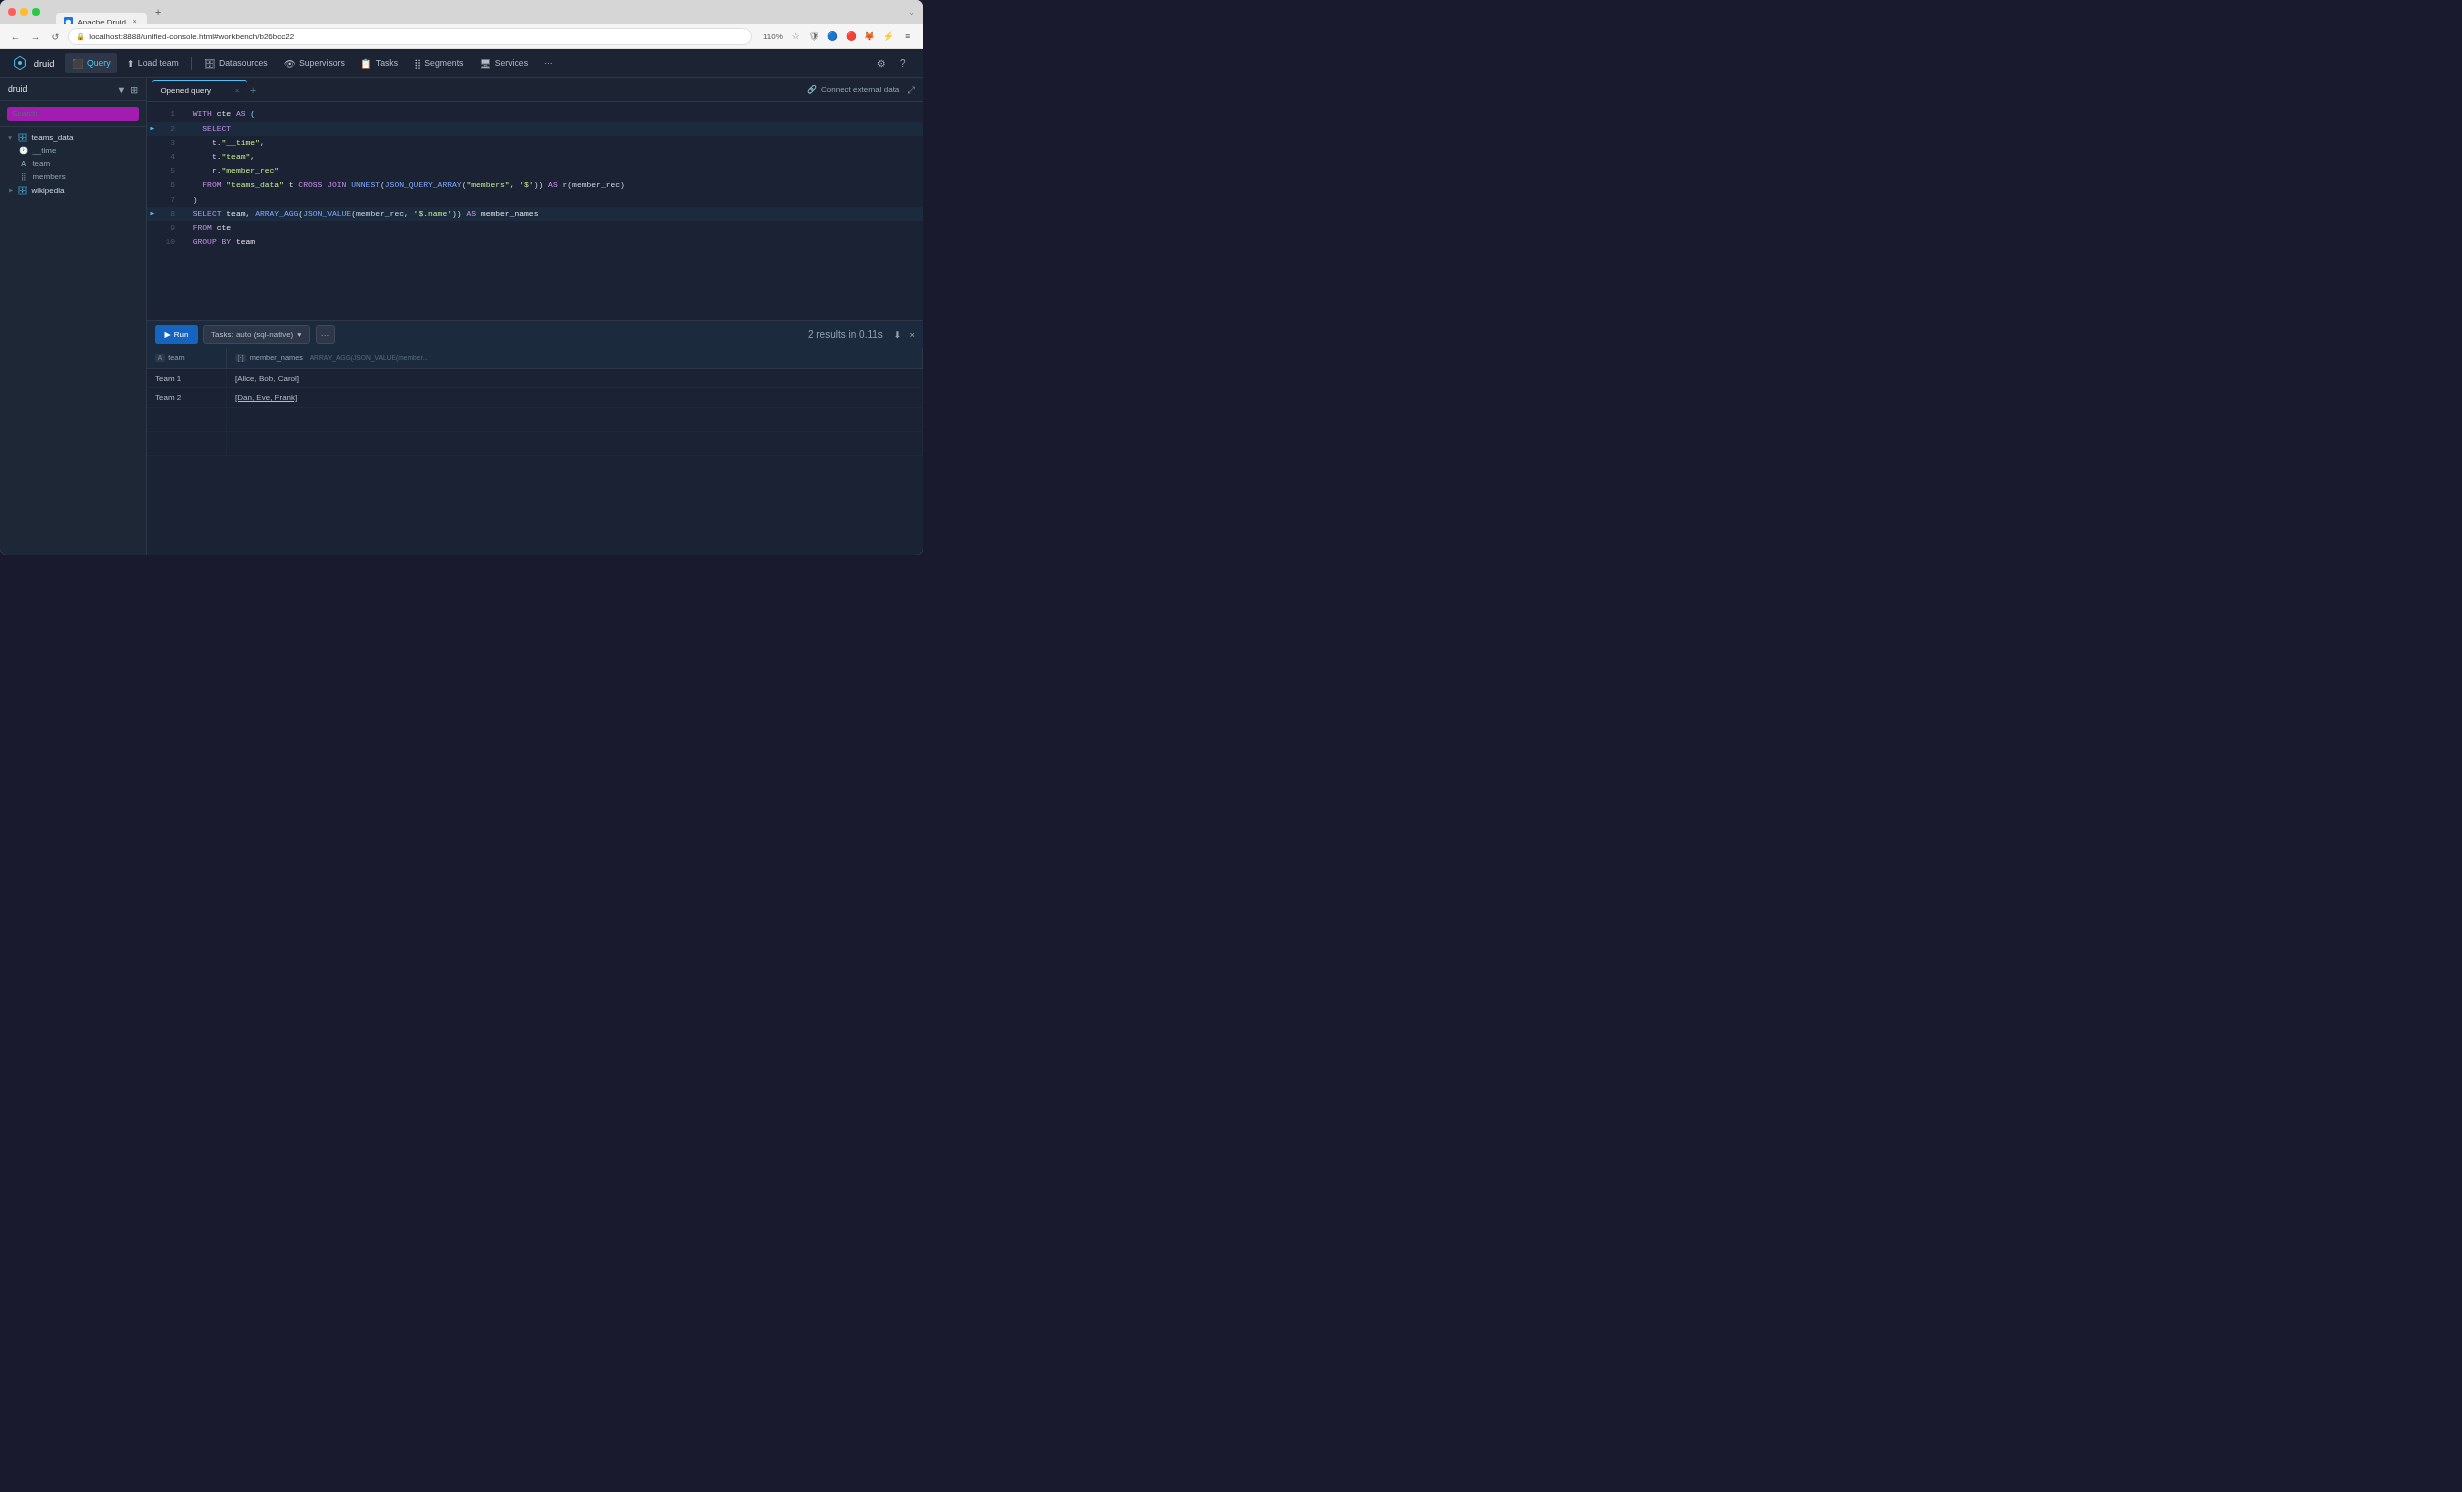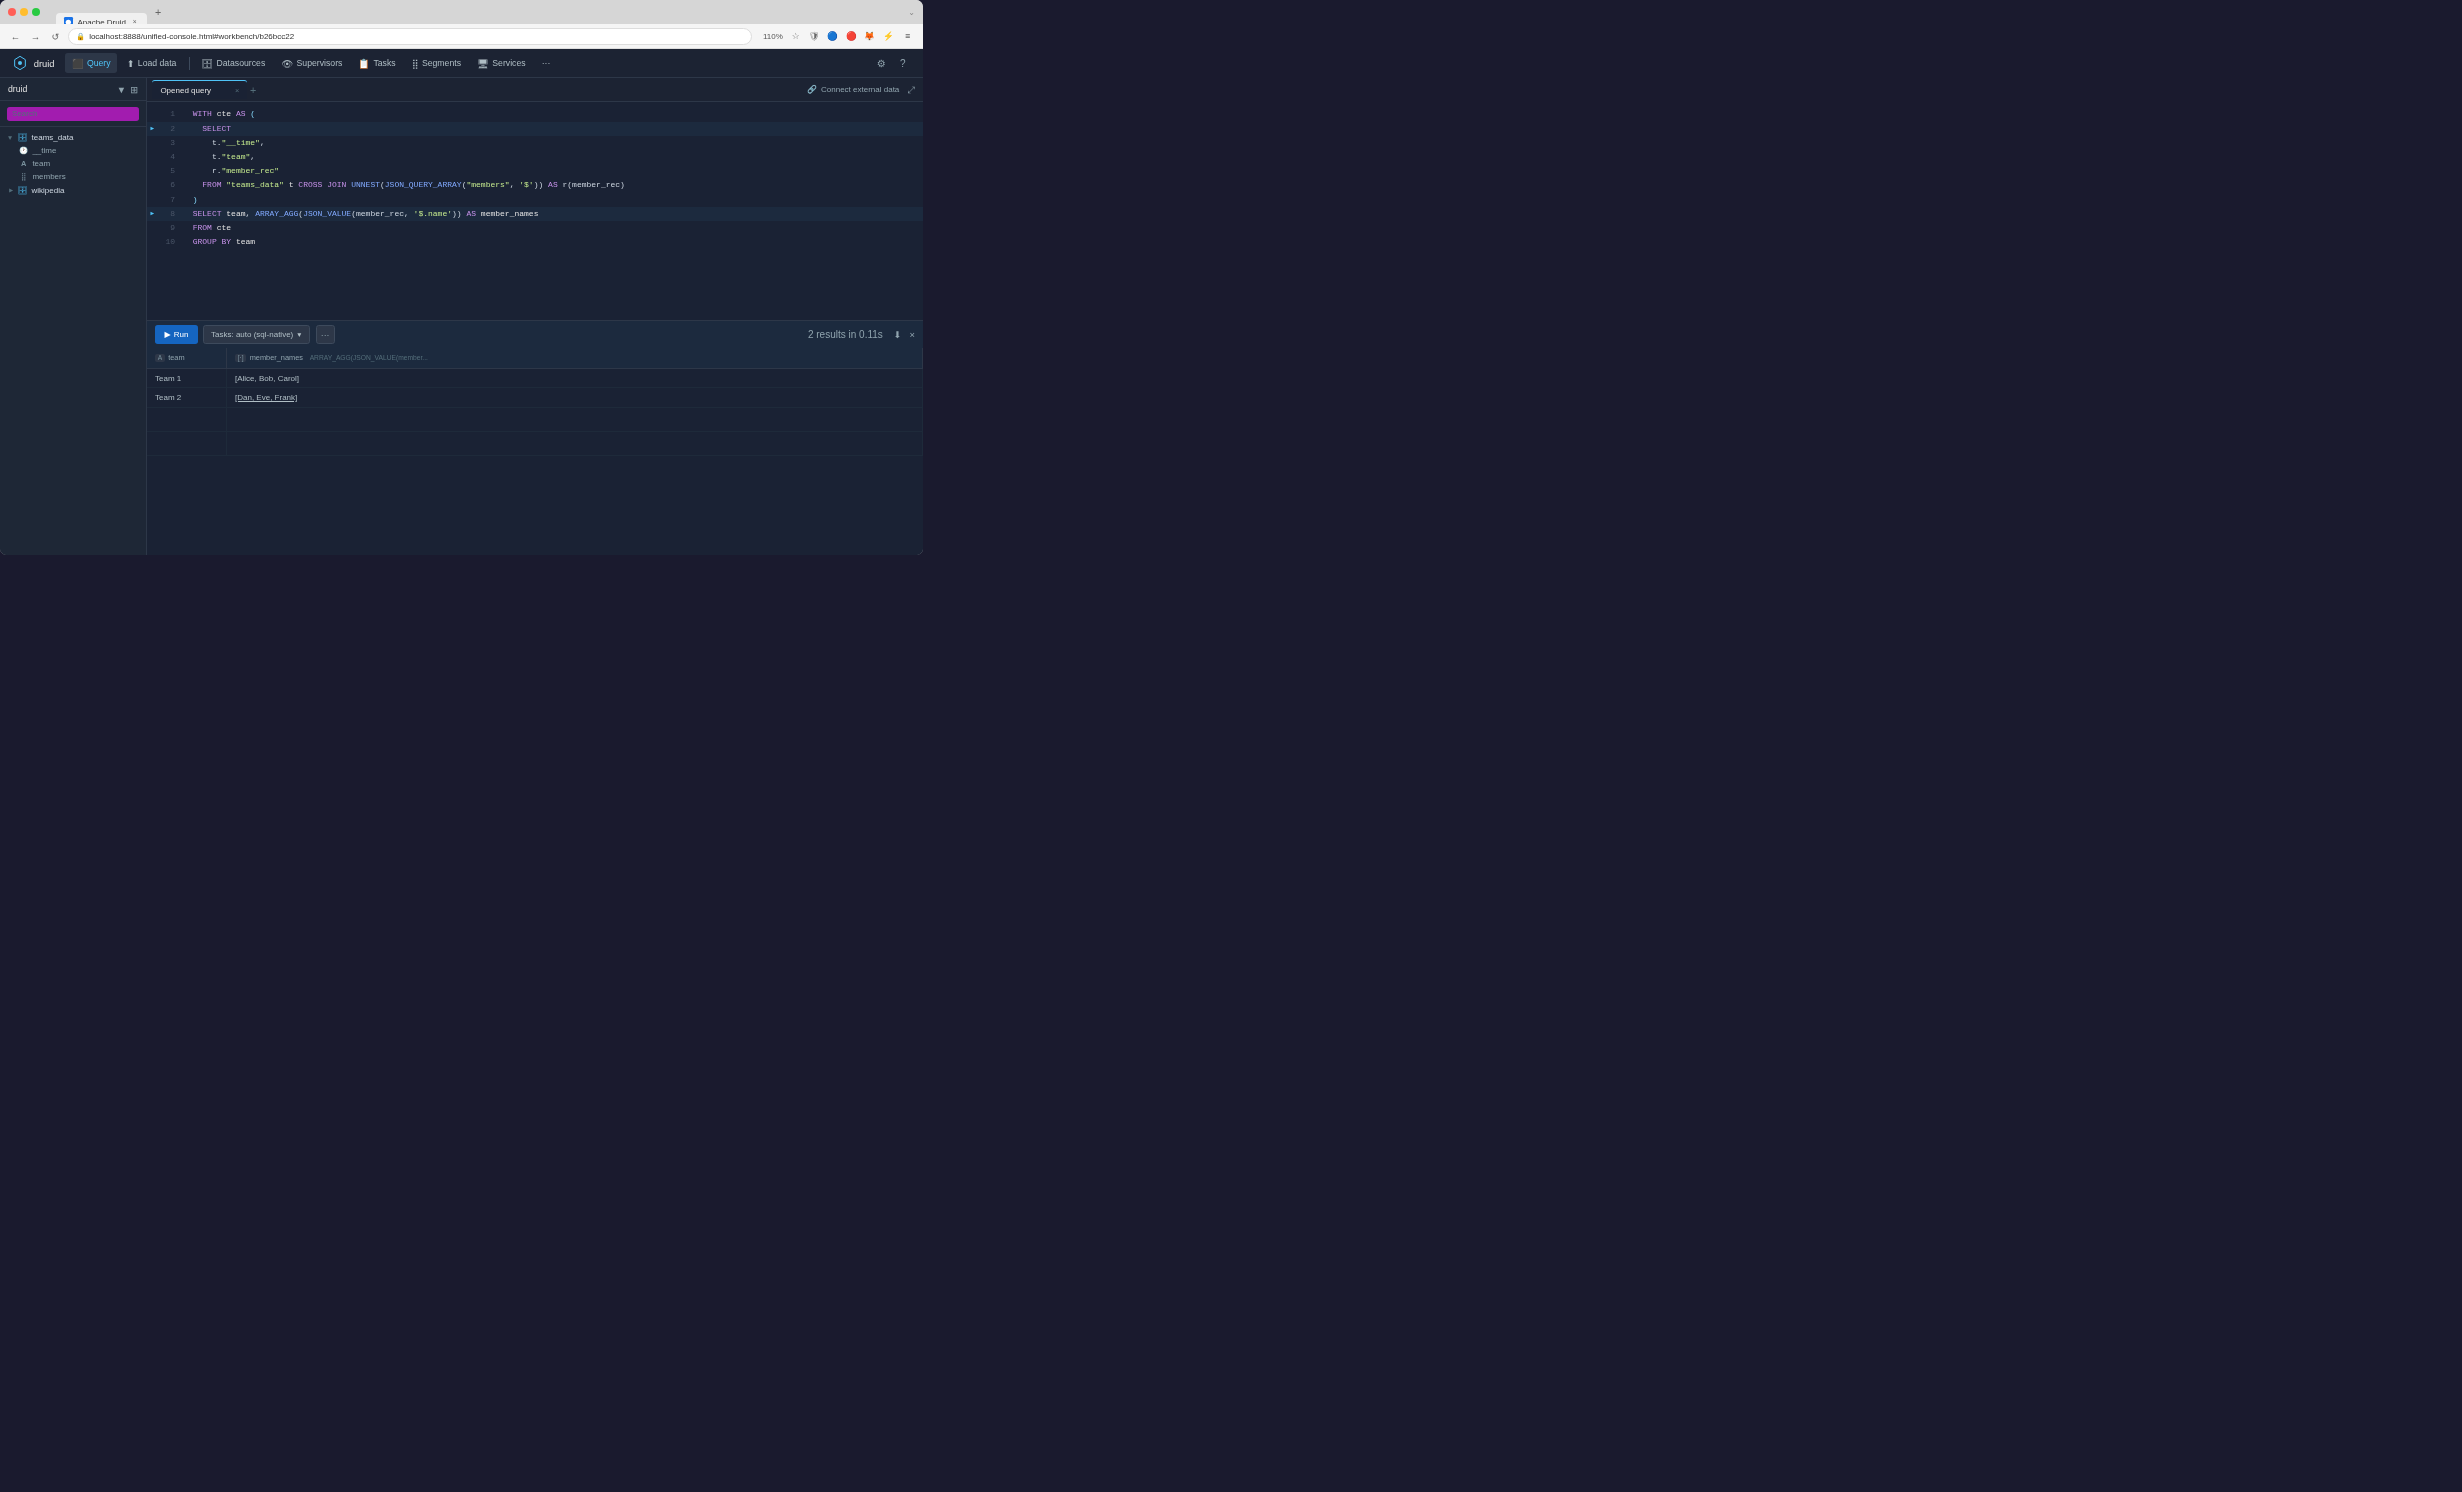--- a/index.html
+++ b/index.html
@@ -676,21 +676,21 @@
         <span class="logo-text">druid</span>
       </div>
 
       <div class="nav-item active">
         <span class="nav-icon">⬛</span>
         <span>Query</span>
       </div>
 
       <div class="nav-item">
         <span class="nav-icon">⬆</span>
-        <span>Load data</span>
+        <span>Load team</span>
       </div>
 
       <div class="nav-separator"></div>
 
       <div class="nav-item">
         <span class="nav-icon">🗄</span>
         <span>Datasources</span>
       </div>
 
       <div class="nav-item">

